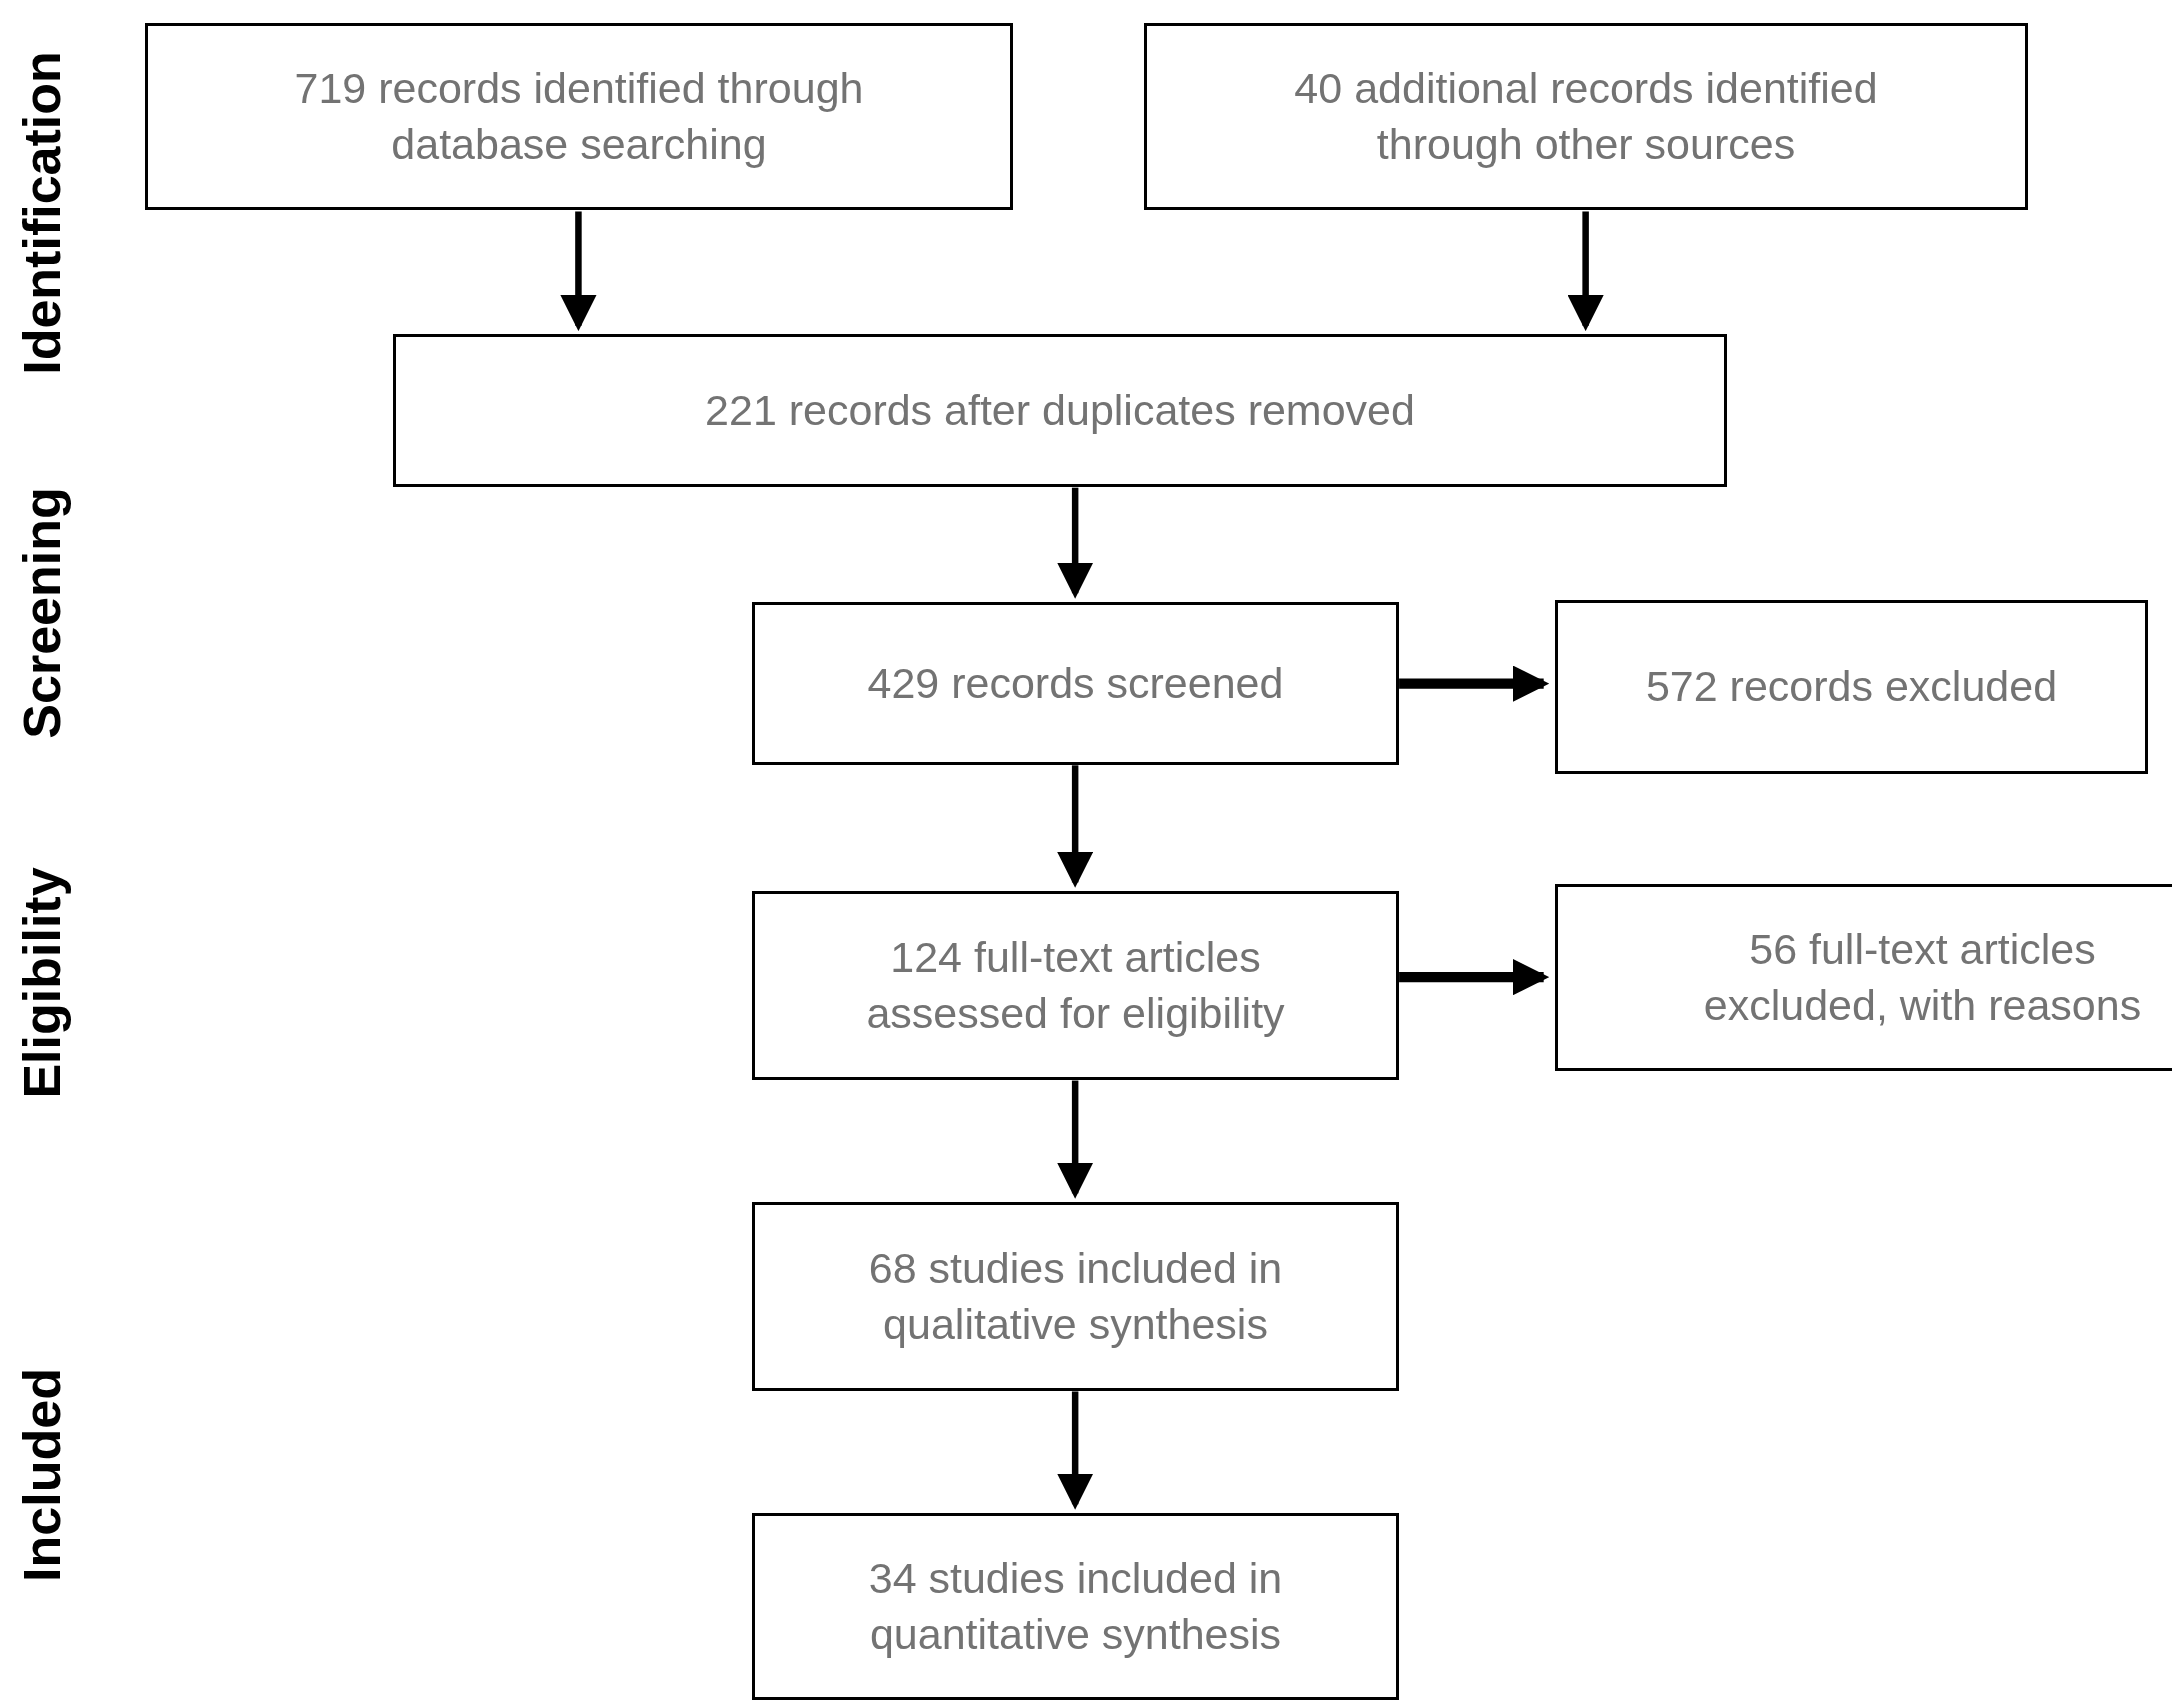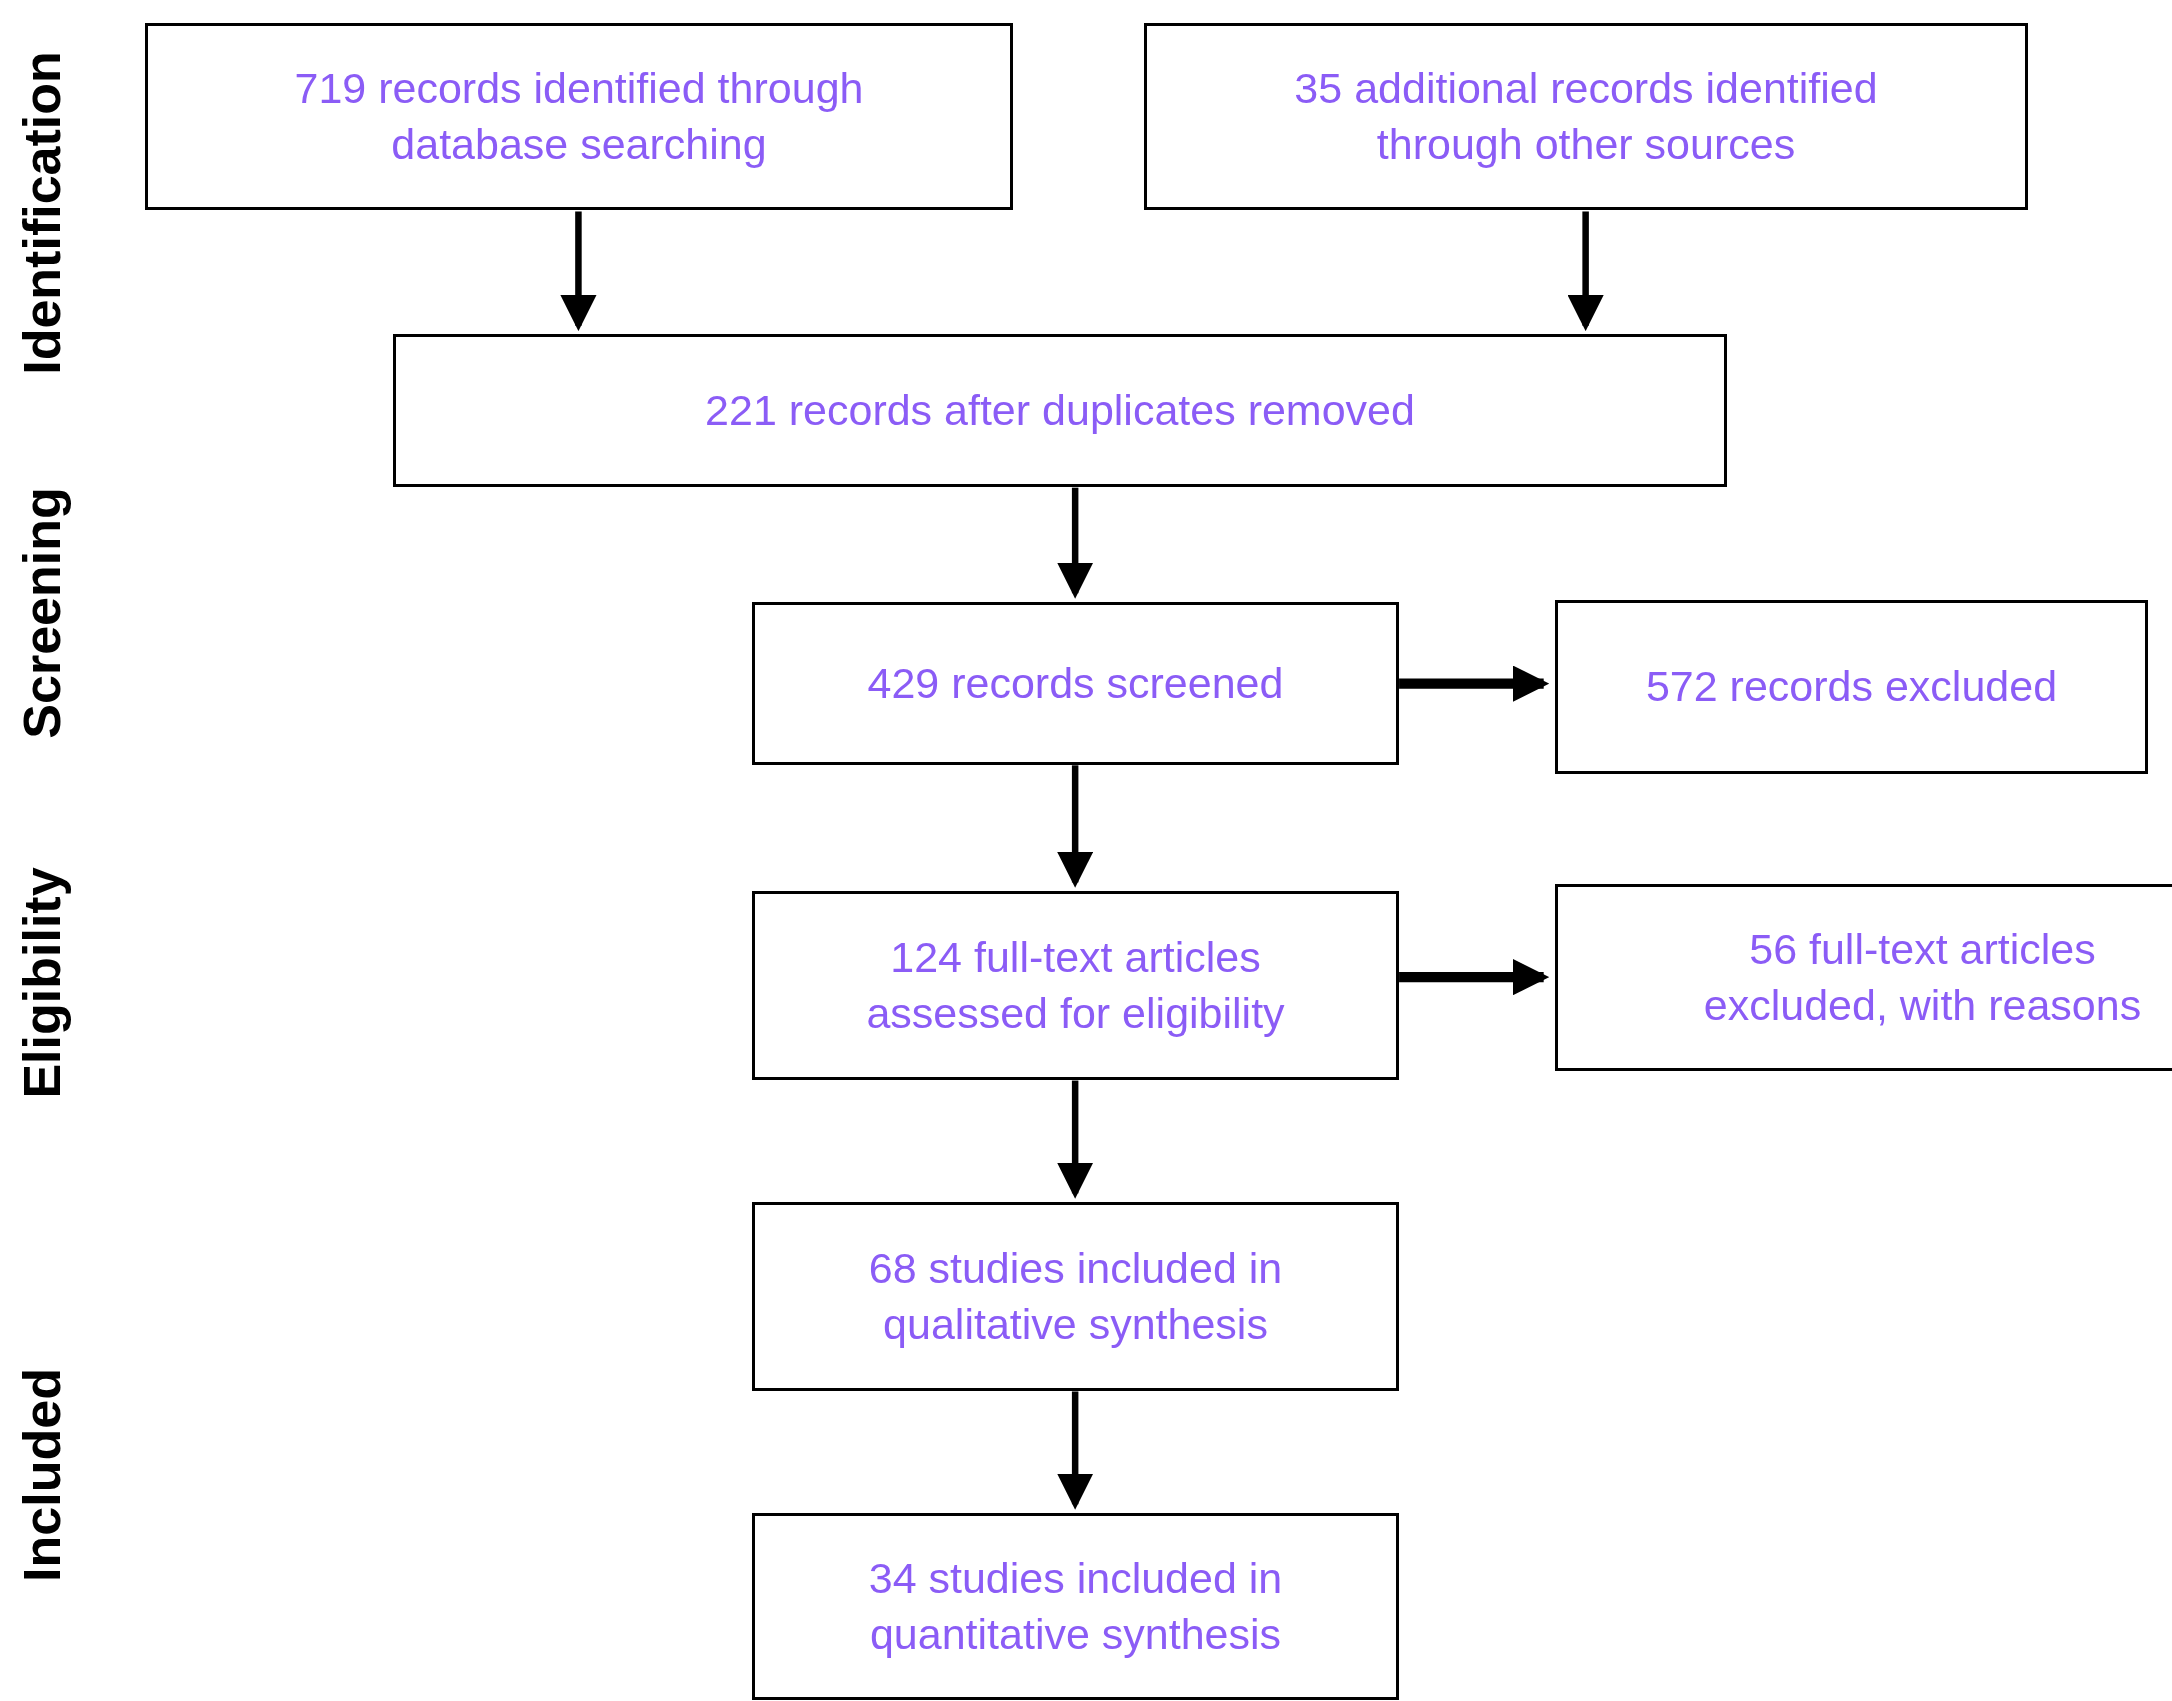--- a/index.html
+++ b/index.html
@@ -32,21 +32,21 @@
     align-items: center;
     justify-content: center;
     text-align: center;
     box-sizing: border-box;
     padding: 5.8px 11.6px;
   }
   .flow-box .box-text {
     font-size: 43px;
     line-height: 1.3;
     white-space: pre-line;
-    color: #8b5cf6;
+    color: #737373;
   }
   svg.arrow-layer {
     position: absolute;
     left: 0;
     top: 0;
     width: 2172px;
     height: 1702px;
     pointer-events: none;
   }
   svg.arrow-layer line {
@@ -80,21 +80,21 @@
     <line class="hline" x1="1935" y1="945" x2="2135" y2="945" marker-end="url(#head)"></line>
     <line class="hline" x1="1935" y1="1351" x2="2135" y2="1351" marker-end="url(#head)"></line>
   </svg>
 
   <div class="flow-box" style="left:145px; top:23px; width:868px; height:187px;">
     <div class="box-text">719 records identified through
 database searching</div>
   </div>
 
   <div class="flow-box" style="left:1144px; top:23px; width:884px; height:187px;">
-    <div class="box-text">35 additional records identified
+    <div class="box-text">40 additional records identified
 through other sources</div>
   </div>
 
   <div class="flow-box" style="left:393px; top:334px; width:1334px; height:153px;">
     <div class="box-text">221 records after duplicates removed</div>
   </div>
 
   <div class="flow-box" style="left:752px; top:602px; width:647px; height:163px;align-items:center;">
     <div class="box-text">429 records screened</div>
   </div>

